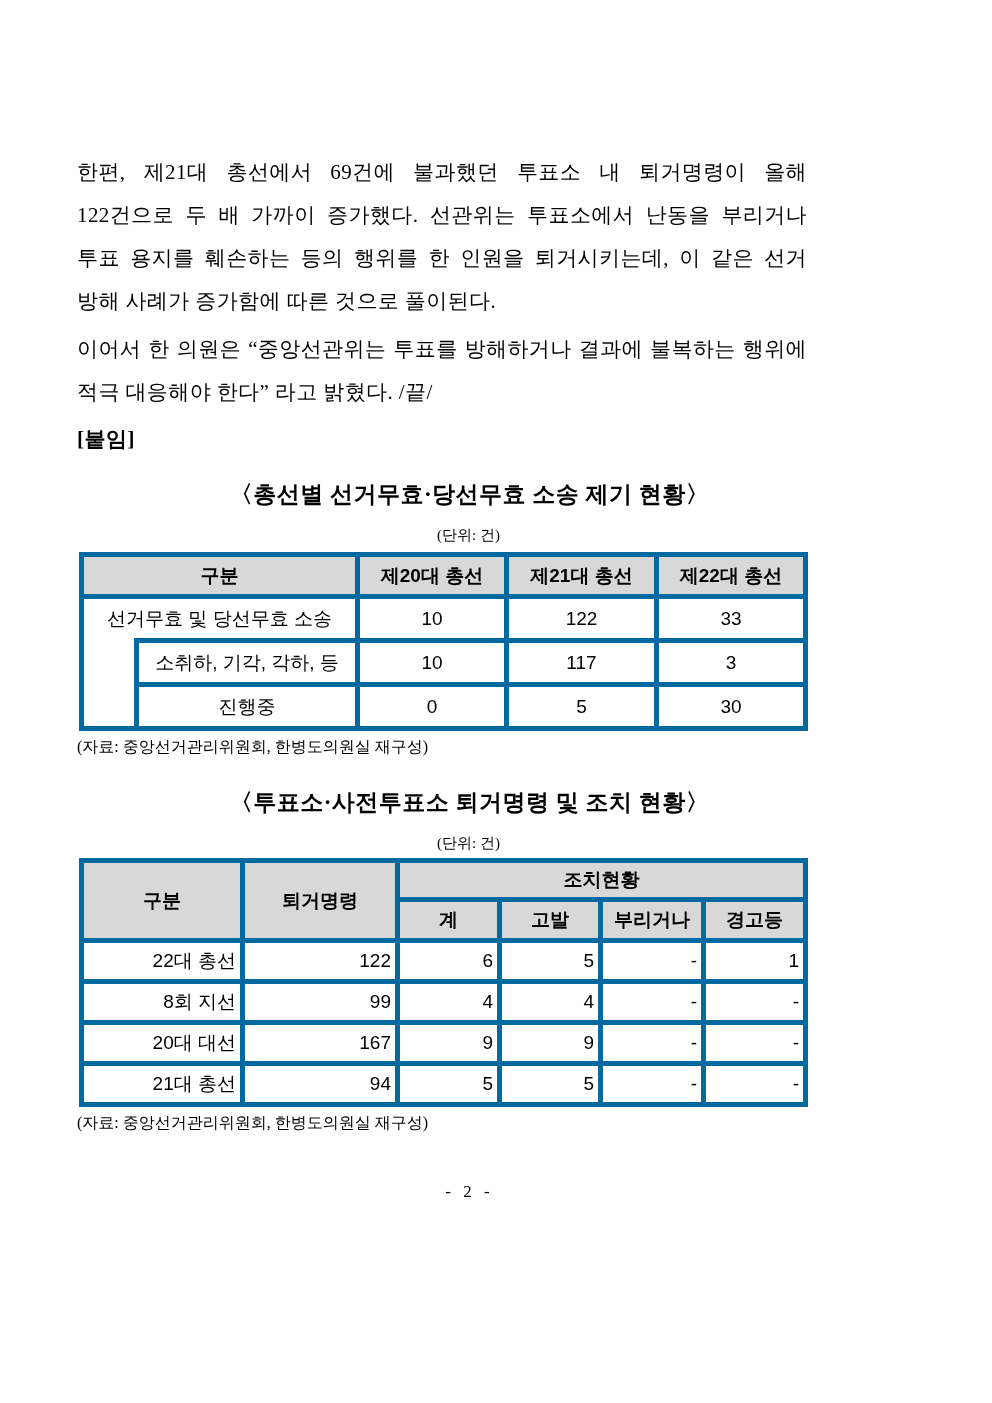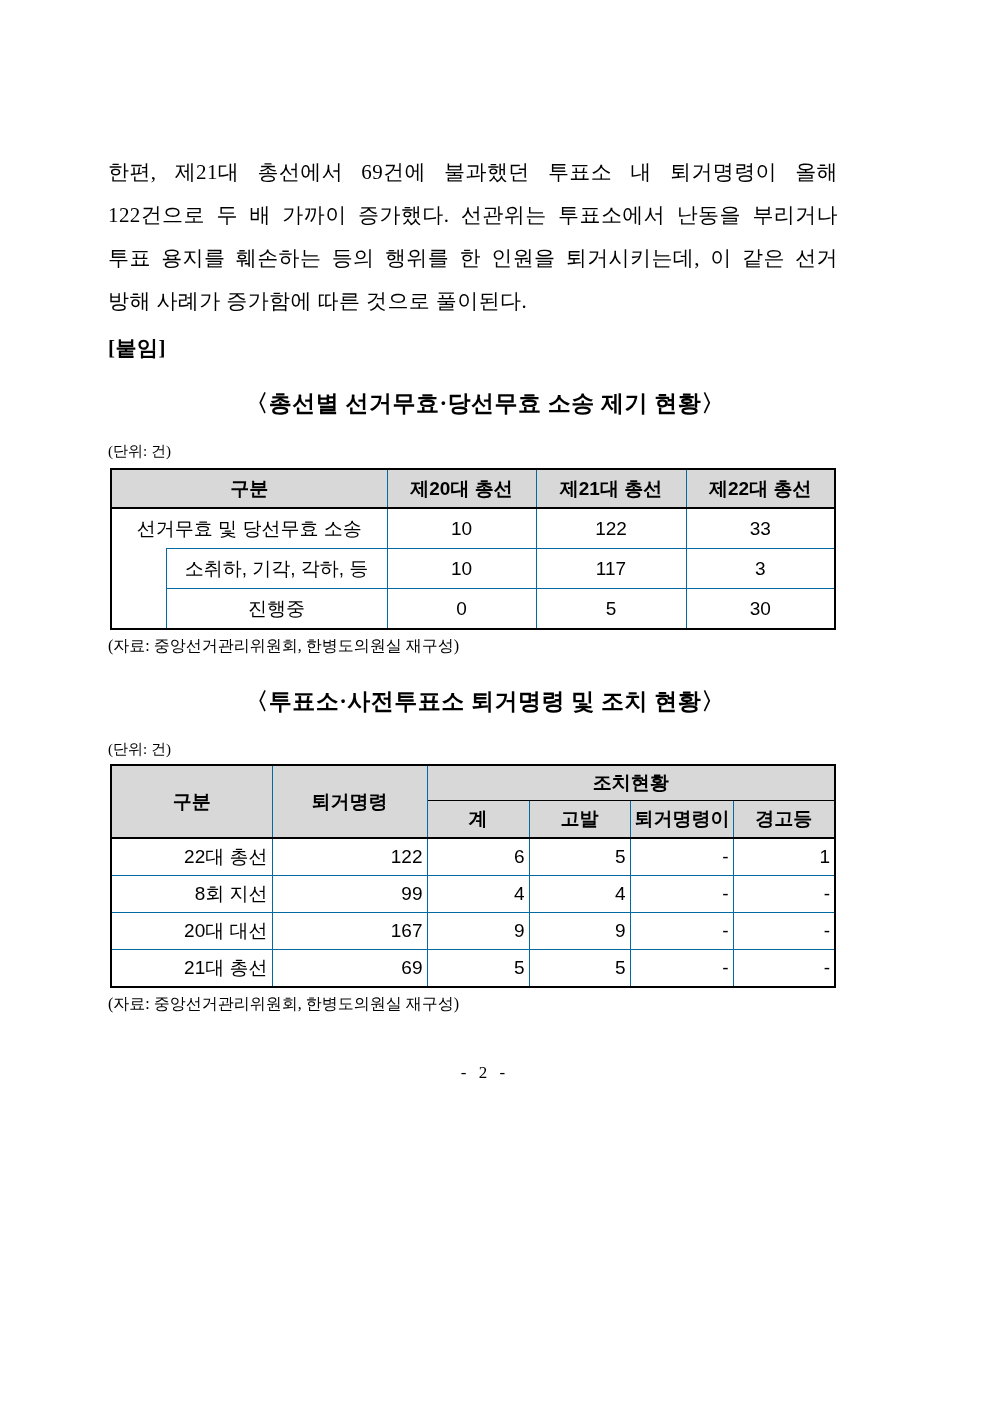--- a/index.html
+++ b/index.html
@@ -6,21 +6,21 @@
   .page {
     position: relative;
     width: 992px;
     height: 1403px;
     background: #ffffff;
     color: #000000;
     font-family: "Liberation Serif", "DejaVu Serif", serif;
     overflow: hidden;
     margin: 0 auto;
   }
-  .content { padding: 151px 130px 0 108px; }
+  .content { padding: 151px 130px 0 77px; }
 
   .para {
     width: 730px;
     margin: 0 0 5px 0;
     font-size: 21px;
     line-height: 43px;
     text-align: justify;
     word-break: keep-all;
     letter-spacing: 0.4px;
   }
@@ -35,39 +35,39 @@
   .tbl-title {
     margin-top: 26px;
     text-align: center;
     font-size: 23px;
     font-weight: bold;
     letter-spacing: 0.5px;
   }
   .tbl-title.second { margin-top: 30px; }
 
   .unit {
-    margin-top: 22px;
-    text-align: left;
+    margin-top: 15px;
+    text-align: center;
     font-size: 15px;
     line-height: 21px;
     padding-right: 2px;
   }
 
   table {
     border-collapse: collapse;
     table-layout: fixed;
     width: 724px;
     margin: 6px 0 0 2px;
     font-family: "Liberation Sans", "DejaVu Sans", sans-serif;
     font-size: 19px;
     border: 2px solid #000;
   }
   .t2 { margin-top: 4px; }
   th, td {
-    border: 1px solid #0369a1;
+    border: 5px solid #0369a1;
     text-align: center;
     vertical-align: middle;
     padding: 0 4px;
     font-weight: normal;
     word-break: keep-all;
   }
   th { background: #d8d8d8; font-weight: bold; }
   tr.head th, tr.h2 th, th.rs { border-bottom: 2px solid #000; }
   tr.h1 th.grp { border-bottom: 1px solid #000; }
 
@@ -98,20 +98,21 @@
     letter-spacing: 4px;
   }
 </style>
 </head>
 <body>
 
 <div class="page">
   <div class="content">
 
     <p class="para">한편, 제21대 총선에서 69건에 불과했던 투표소 내 퇴거명령이 올해 122건으로 두 배 가까이 증가했다. 선관위는 투표소에서 난동을 부리거나 투표 용지를 훼손하는 등의 행위를 한 인원을 퇴거시키는데, 이 같은 선거 방해 사례가 증가함에 따른 것으로 풀이된다.</p>
+    <p class="para">이어서 한 의원은 “중앙선관위는 투표를 방해하거나 결과에 불복하는 행위에 적극 대응해야 한다” 라고 밝혔다. /끝/</p>
 
     <div class="attach">[붙임]</div>
 
     <div class="tbl-title">〈총선별 선거무효·당선무효 소송 제기 현황〉</div>
     <div class="unit">(단위: 건)</div>
 
     <table class="t1">
       <colgroup>
         <col style="width:55px">
           <col style="width:221px">
@@ -164,21 +165,21 @@
       </colgroup>
       <tbody>
         <tr class="h1">
           <th rowspan="2" class="rs">구분</th>
           <th rowspan="2" class="rs">퇴거명령</th>
           <th colspan="4" class="grp">조치현황</th>
         </tr>
         <tr class="h2">
           <th>계</th>
           <th>고발</th>
-          <th>퇴거명령이</th>
+          <th>부리거나</th>
           <th>경고등</th>
         </tr>
         <tr>
           <td class="b">22대 총선</td>
           <td class="b">122</td>
           <td>6</td>
           <td>5</td>
           <td>-</td>
           <td>1</td>
         </tr>
@@ -193,21 +194,21 @@
         <tr>
           <td>20대 대선</td>
           <td>167</td>
           <td>9</td>
           <td>9</td>
           <td>-</td>
           <td>-</td>
         </tr>
         <tr>
           <td class="b">21대 총선</td>
-          <td class="b">69</td>
+          <td class="b">94</td>
           <td>5</td>
           <td>5</td>
           <td>-</td>
           <td>-</td>
         </tr>
       </tbody>
     </table>
 
     <div class="source">(자료: 중앙선거관리위원회, 한병도의원실 재구성)</div>
 

